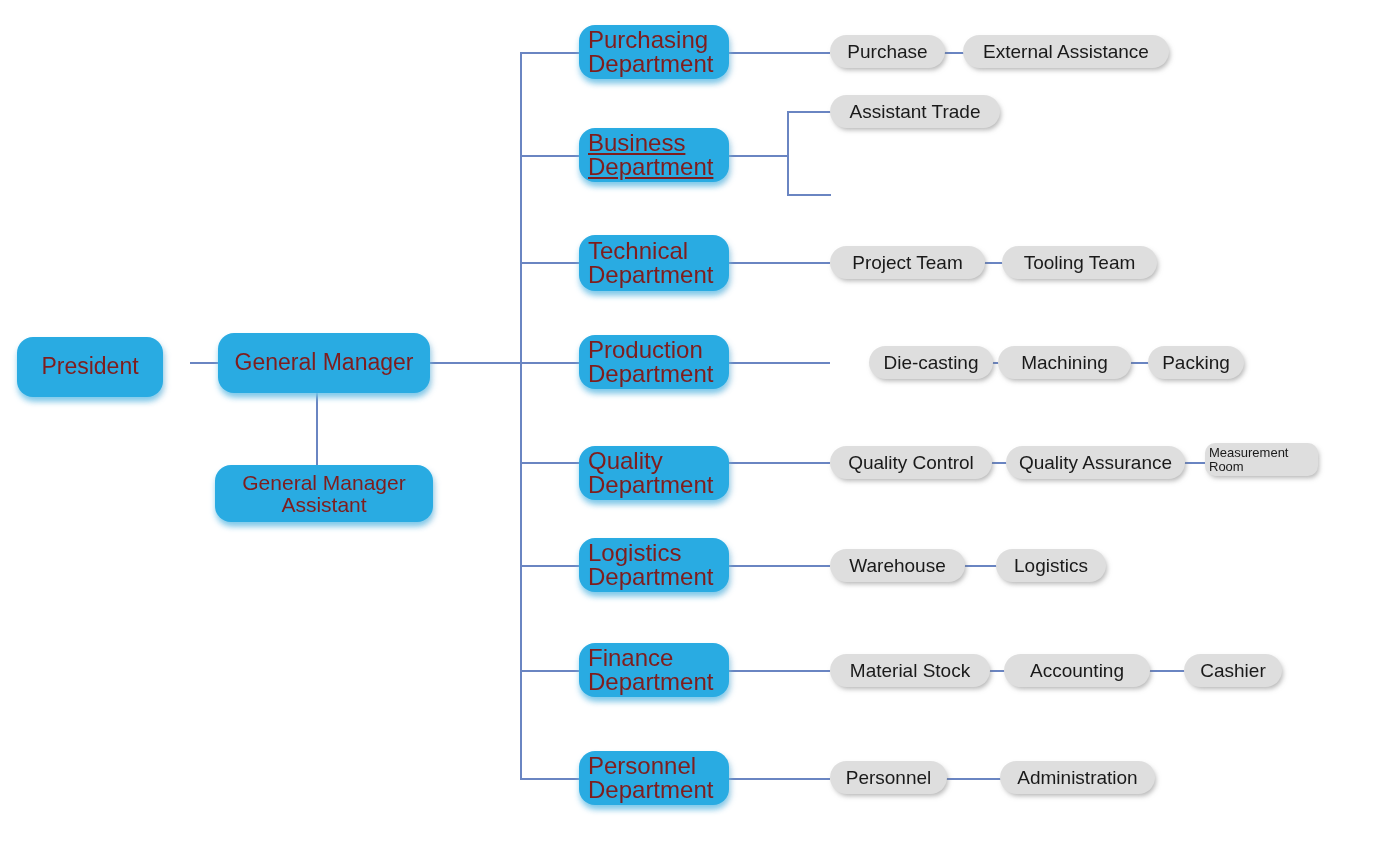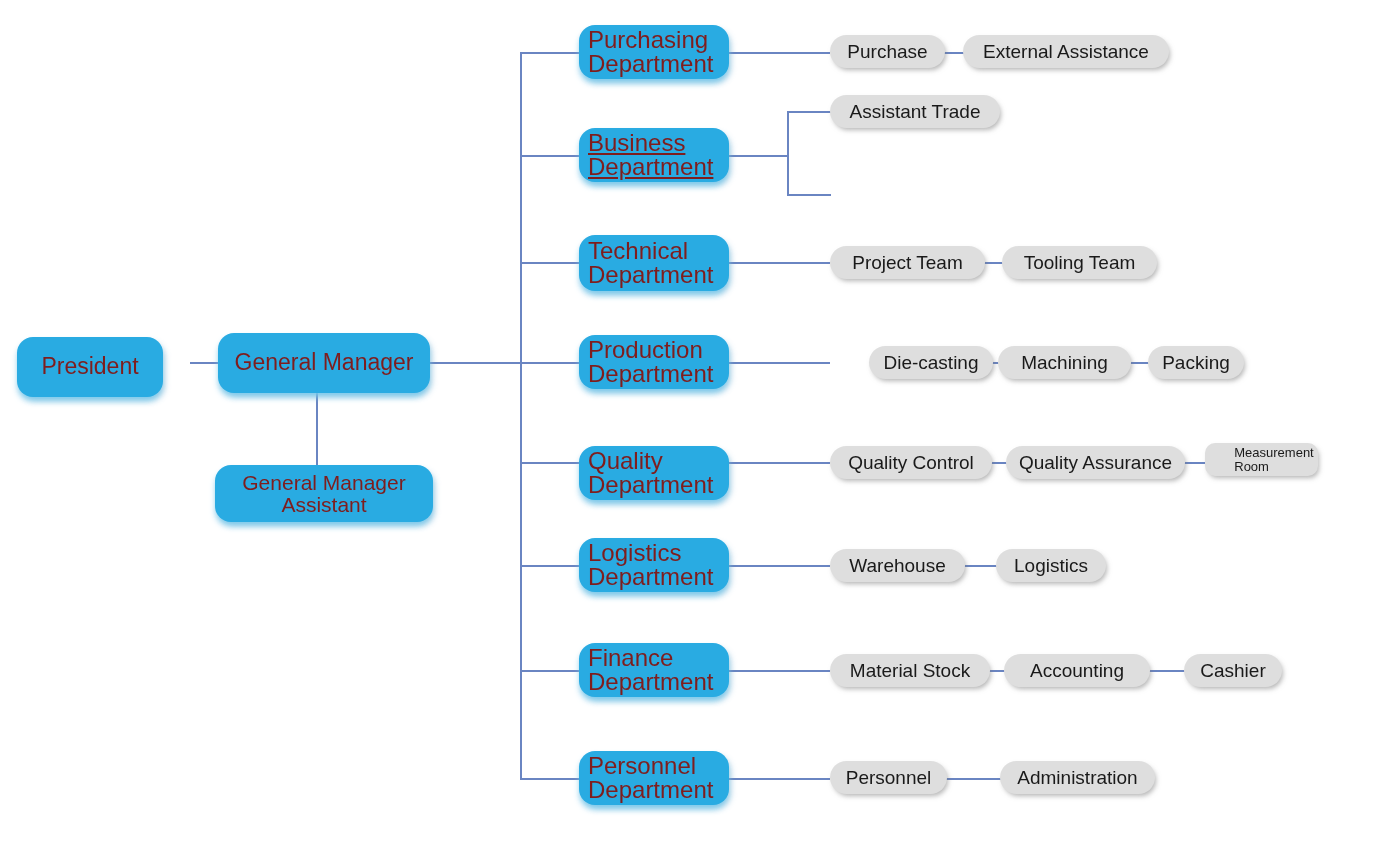--- a/index.html
+++ b/index.html
@@ -72,22 +72,22 @@
     align-items: center;
     justify-content: center;
     box-shadow: 2px 3px 5px -1px rgba(120,120,120,0.55);
     white-space: nowrap;
   }
 
   
   .node-grey.small {
     font-size: 13px;
     border-radius: 10px;
-    justify-content: center;
-    padding-left: 25px;
+    justify-content: flex-start;
+    padding-left: 4px;
     line-height: 1.05;
     white-space: pre-line;
     text-align: left;
   }
 </style>
 </head>
 <body>
 
 <div id="canvas">
 

